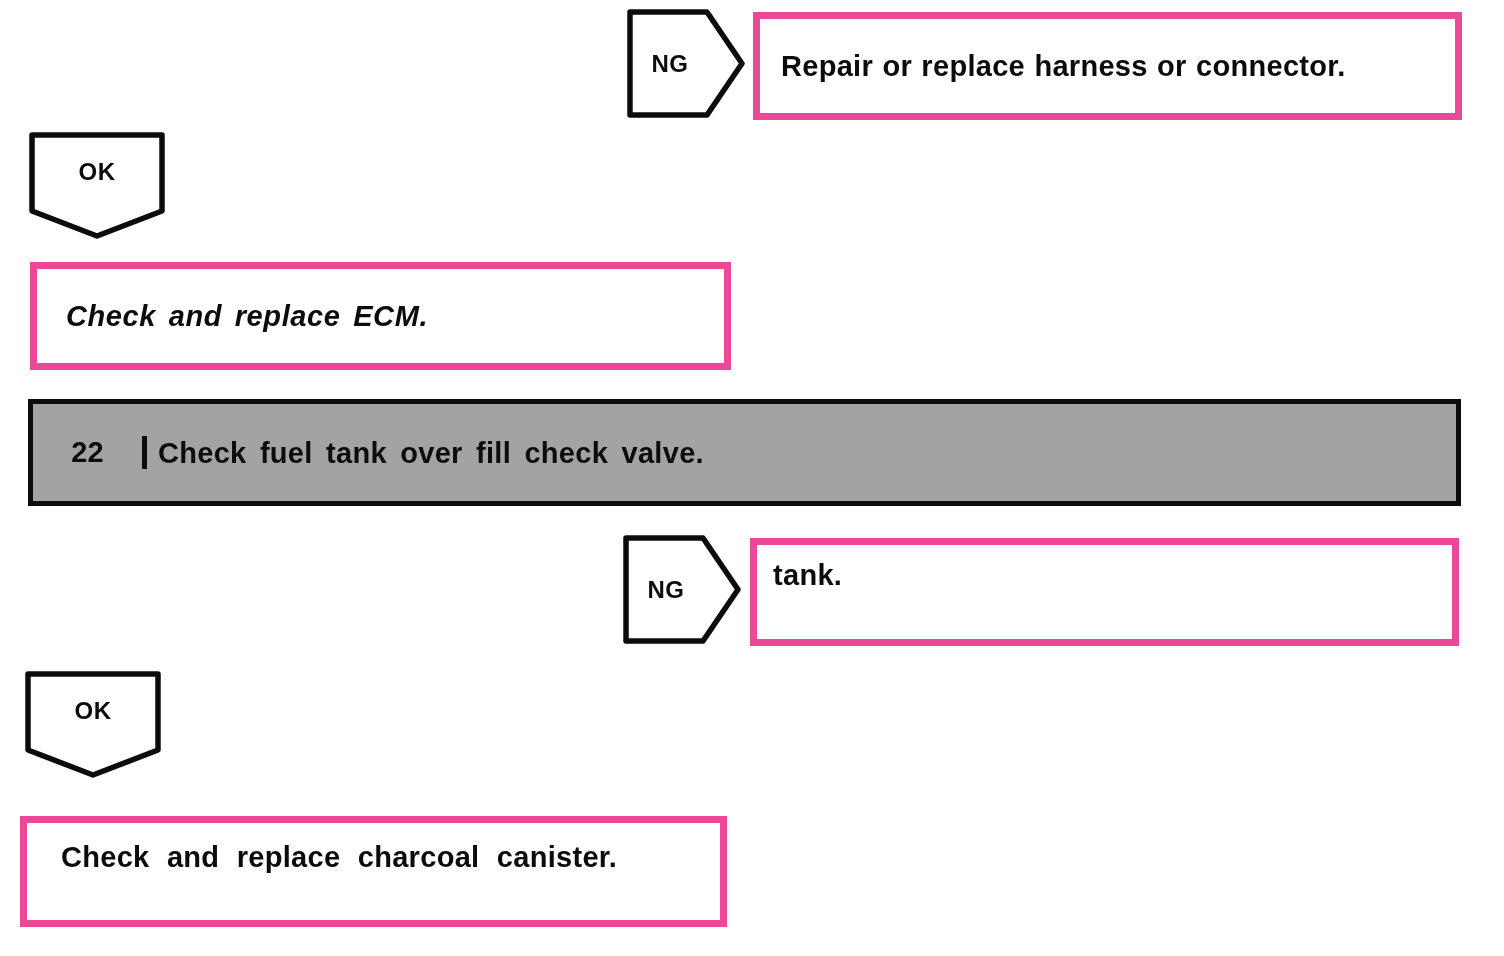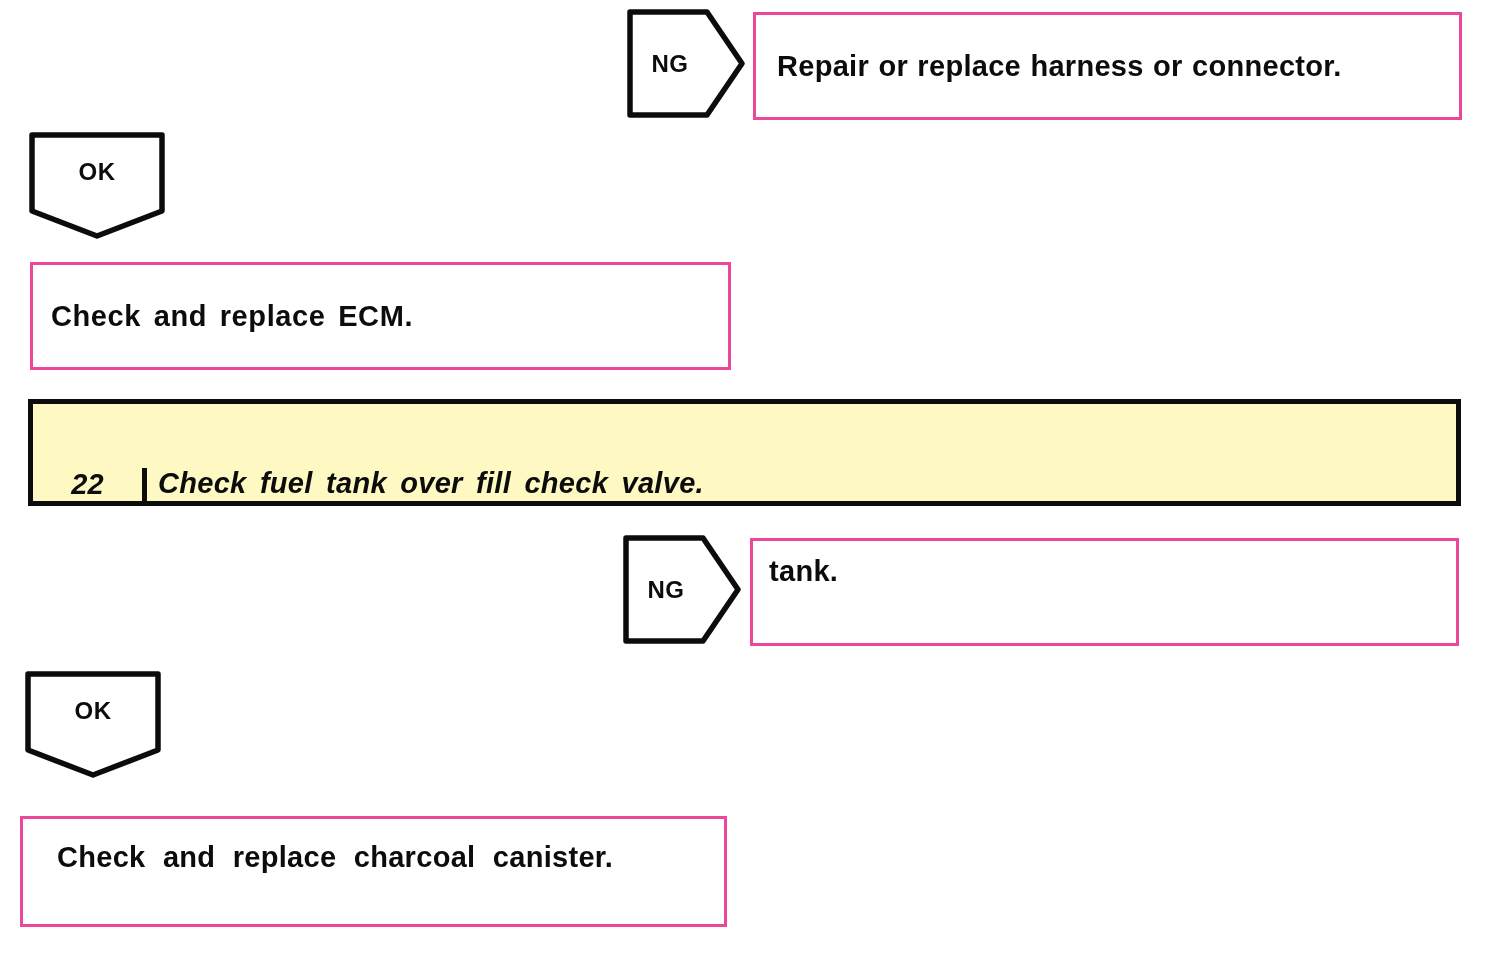--- a/index.html
+++ b/index.html
@@ -14,21 +14,21 @@
     background: #ffffff;
     font-family: "Liberation Sans", sans-serif;
     color: #0c0c0c;
     overflow: hidden;
   }
 
   
   .box {
     position: absolute;
     box-sizing: border-box;
-    border: 3px solid #ec4899;
+    border: 7px solid #ec4899;
     background: #ffffff;
     display: flex;
     align-items: center;
   }
   .box-text {
     font-size: 29px;
     font-weight: bold;
     letter-spacing: 0.3px;
     line-height: 36px;
     white-space: nowrap;
@@ -47,24 +47,23 @@
     justify-content: center;
   }
   .ng-label { left: 0; top: 0; width: 86px; height: 100%; }
   .ok-label { left: 0; top: 0; width: 100%; height: 80px; }
 
   
   .step-row {
     position: absolute;
     box-sizing: border-box;
     border: 5px solid #0c0c0c;
-    background: #fef9c3;
+    background: #a3a3a3;
     display: flex;
-    align-items: flex-end;
-    font-style: italic;
+    align-items: center;
   }
   .step-number-cell {
     box-sizing: border-box;
     width: 114px;
     border-right: 5px solid #0c0c0c;
     display: flex;
     align-items: center;
     justify-content: center;
     font-size: 29px;
     font-weight: bold;
@@ -72,21 +71,21 @@
   .step-title-cell {
     flex: 1;
     display: flex;
     align-items: center;
     padding-left: 11px;
   }
 
   
   .result-harness { padding-left: 21px; }
   .result-harness .box-text { word-spacing: 1px; }
-  .action-ecm { padding-left: 18px; }
+  .action-ecm { padding-left: 29px; font-style: italic; }
   .action-ecm .box-text { word-spacing: 4px; letter-spacing: 0.6px; }
   .step-title-text { word-spacing: 5px; }
   .result-fueltank {
     display: block;
     padding: 12px 10px 0 16px;
   }
   .result-fueltank .line {
     font-size: 29px;
     font-weight: bold;
     letter-spacing: 0.3px;

